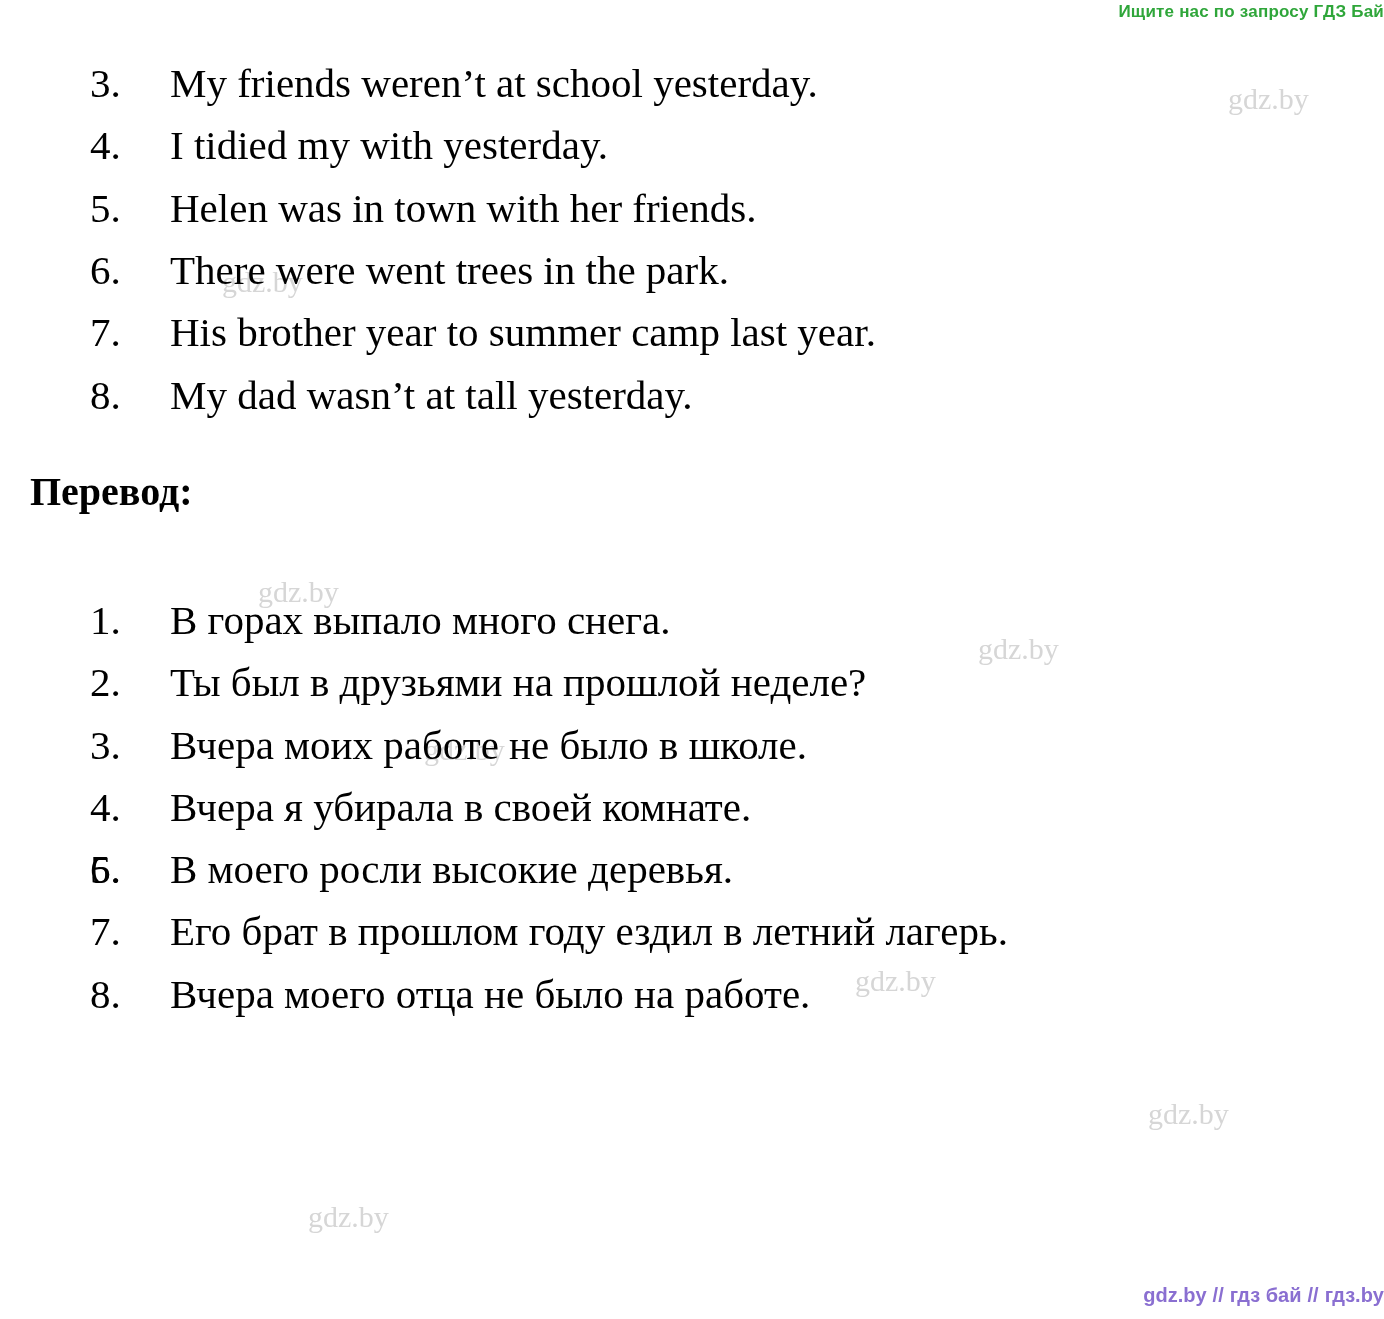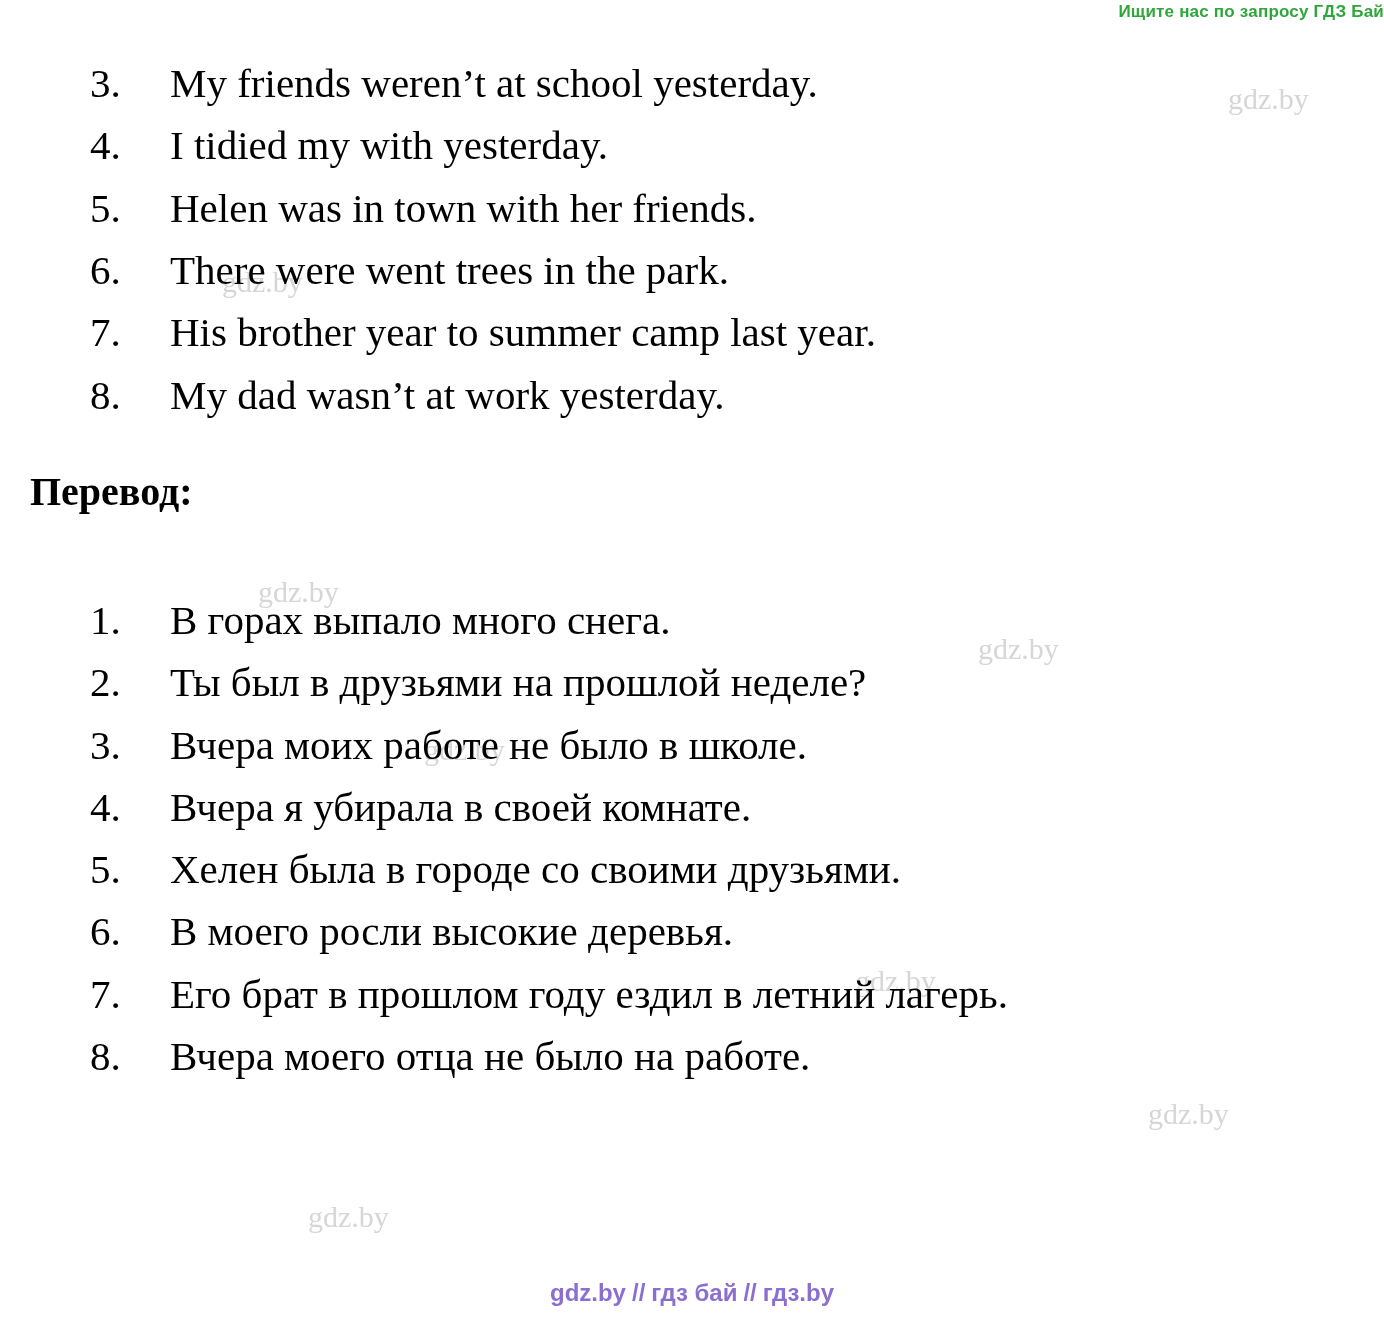--- a/index.html
+++ b/index.html
@@ -72,23 +72,23 @@
   .russian-list li {
     font-size: 41px;
     line-height: 1.57;
     padding-left: 170px;
   }
   .footer {
     position: absolute;
     bottom: 12px;
     left: 0;
     width: 1384px;
-    text-align: center;
+    text-align: right;
     font-family: "Liberation Sans", sans-serif;
-    font-size: 24px;
+    font-size: 20px;
     font-weight: bold;
     color: #8a6fd1;
   }
   .footer .sep {
     color: #8a6fd1;
     padding: 0 6px;
   }
   
   .wm {
     position: absolute;
@@ -135,21 +135,21 @@
       <li>
         <span class="num">6.</span>
         <span>There were went trees in the park.</span>
       </li>
       <li>
         <span class="num">7.</span>
         <span>His brother year to summer camp last year.</span>
       </li>
       <li>
         <span class="num">8.</span>
-        <span>My dad wasn’t at work yesterday.</span>
+        <span>My dad wasn’t at tall yesterday.</span>
       </li>
     </ol>
 
     <div class="translation-heading">Перевод:</div>
 
     <div class="translation-block">
       <ol class="sentences russian-list">
         <li>
           <span class="num">1.</span>
           <span>В горах выпало много снега.</span>
@@ -161,21 +161,20 @@
         <li>
           <span class="num">3.</span>
           <span>Вчера моих работе не было в школе.</span>
         </li>
         <li>
           <span class="num">4.</span>
           <span>Вчера я убирала в своей комнате.</span>
         </li>
         <li>
           <span class="num">5.</span>
-          <span>Хелен была в городе со своими друзьями.</span>
         </li>
         <li>
           <span class="num">6.</span>
           <span>В моего росли высокие деревья.</span>
         </li>
         <li>
           <span class="num">7.</span>
           <span>Его брат в прошлом году ездил в летний лагерь.</span>
         </li>
         <li>

